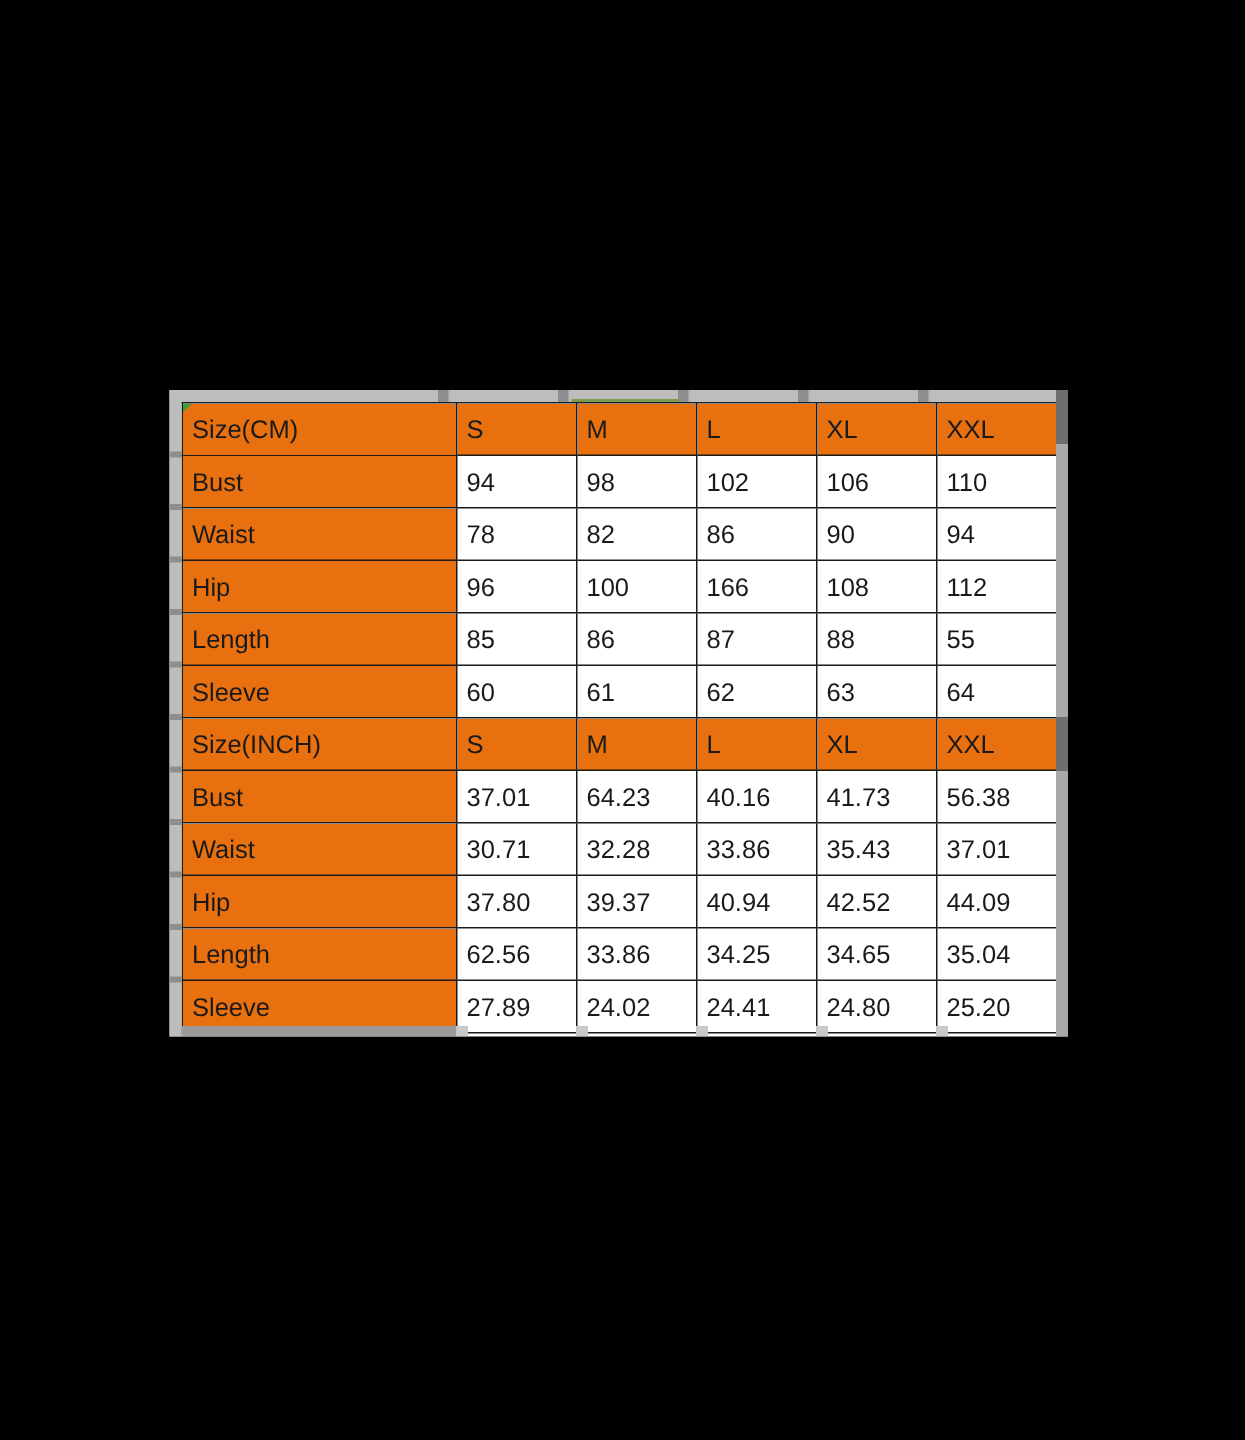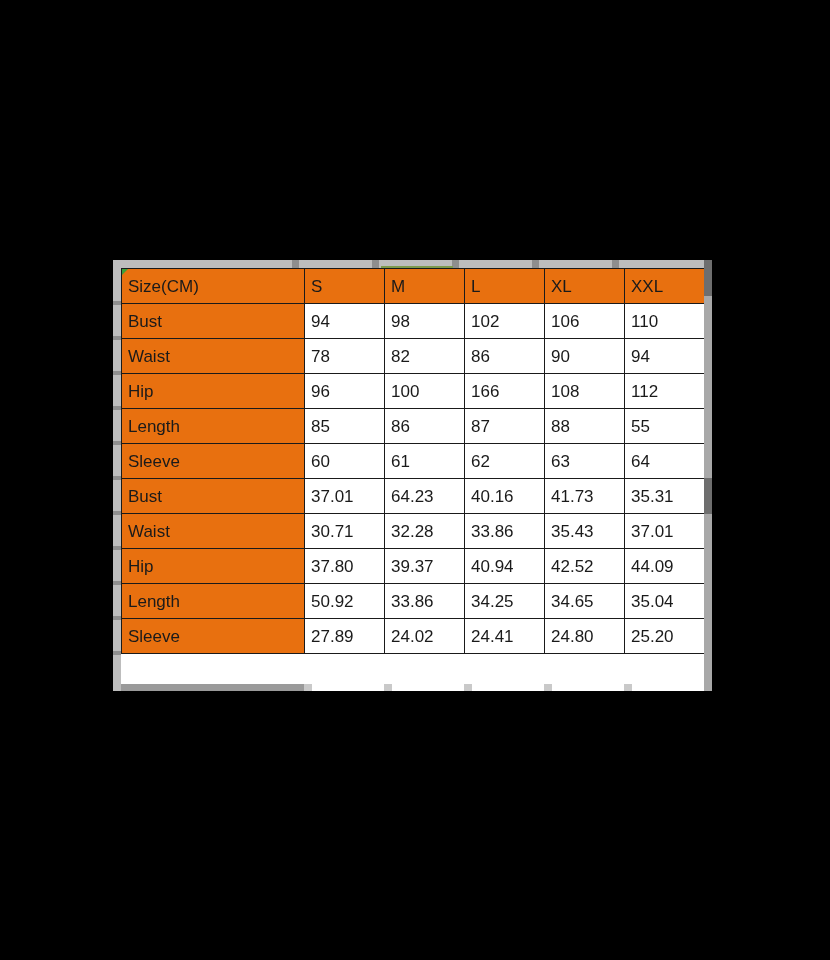--- a/index.html
+++ b/index.html
@@ -251,28 +251,36 @@
 
           <tr>
             <td class="rowlabel">Sleeve</td>
             <td>60</td>
             <td>61</td>
             <td>62</td>
             <td>63</td>
             <td>64</td>
           </tr>
 
+          <tr>
+            <td class="hdr">Size(INCH)</td>
+            <td class="hdr">S</td>
+            <td class="hdr">M</td>
+            <td class="hdr">L</td>
+            <td class="hdr">XL</td>
+            <td class="hdr">XXL</td>
+          </tr>
 
           <tr>
             <td class="rowlabel">Bust</td>
             <td>37.01</td>
             <td>64.23</td>
             <td>40.16</td>
             <td>41.73</td>
-            <td>35.31</td>
+            <td>56.38</td>
           </tr>
 
           <tr>
             <td class="rowlabel">Waist</td>
             <td>30.71</td>
             <td>32.28</td>
             <td>33.86</td>
             <td>35.43</td>
             <td>37.01</td>
           </tr>
@@ -281,21 +289,21 @@
             <td class="rowlabel">Hip</td>
             <td>37.80</td>
             <td>39.37</td>
             <td>40.94</td>
             <td>42.52</td>
             <td>44.09</td>
           </tr>
 
           <tr>
             <td class="rowlabel">Length</td>
-            <td>50.92</td>
+            <td>62.56</td>
             <td>33.86</td>
             <td>34.25</td>
             <td>34.65</td>
             <td>35.04</td>
           </tr>
 
           <tr>
             <td class="rowlabel">Sleeve</td>
             <td>27.89</td>
             <td>24.02</td>

